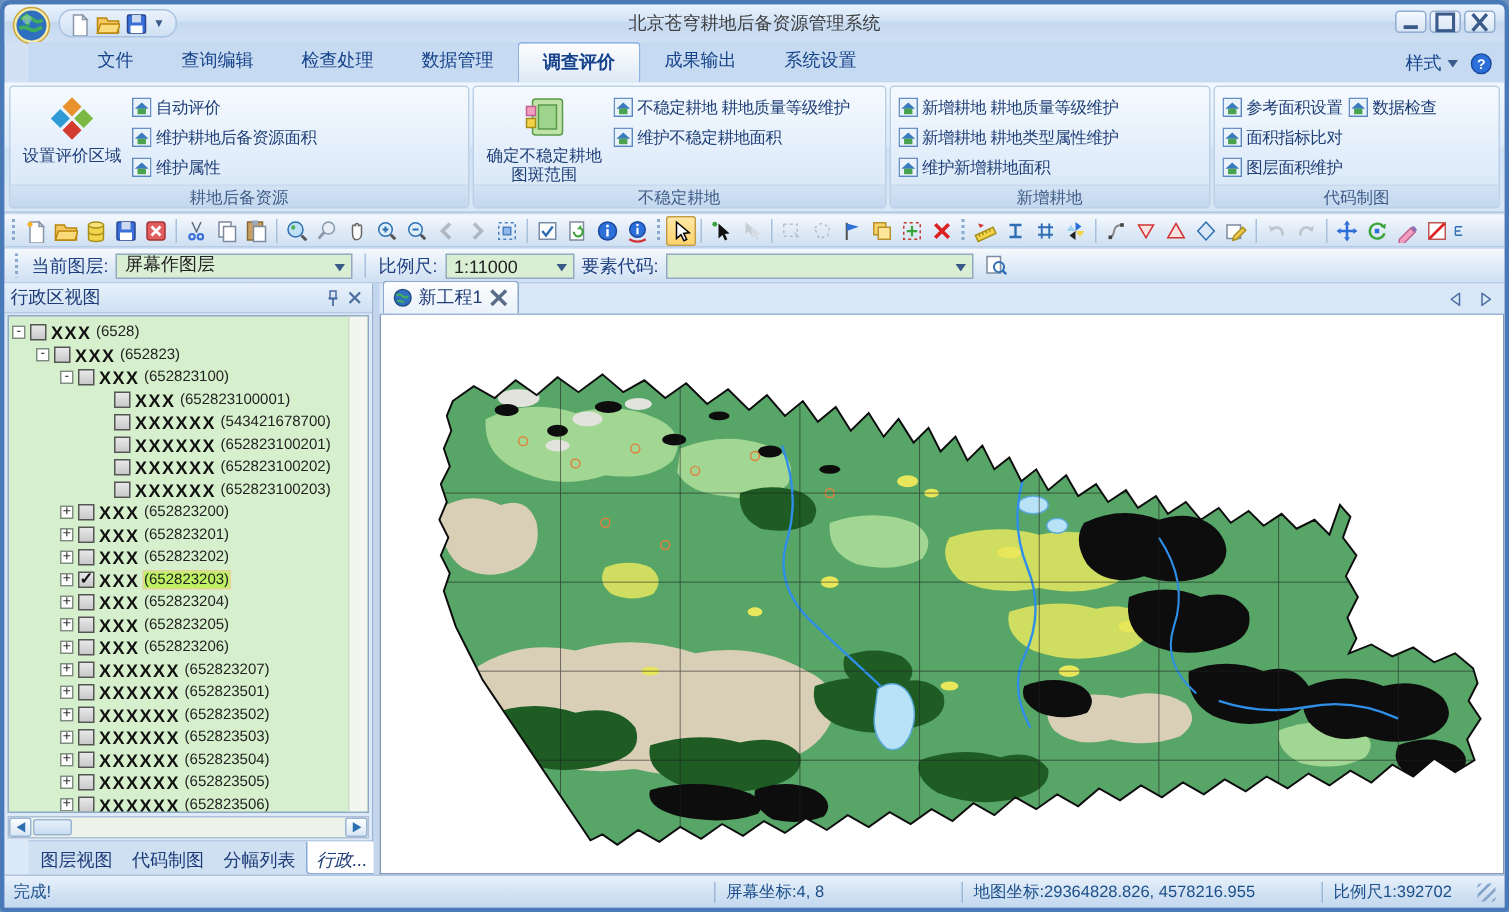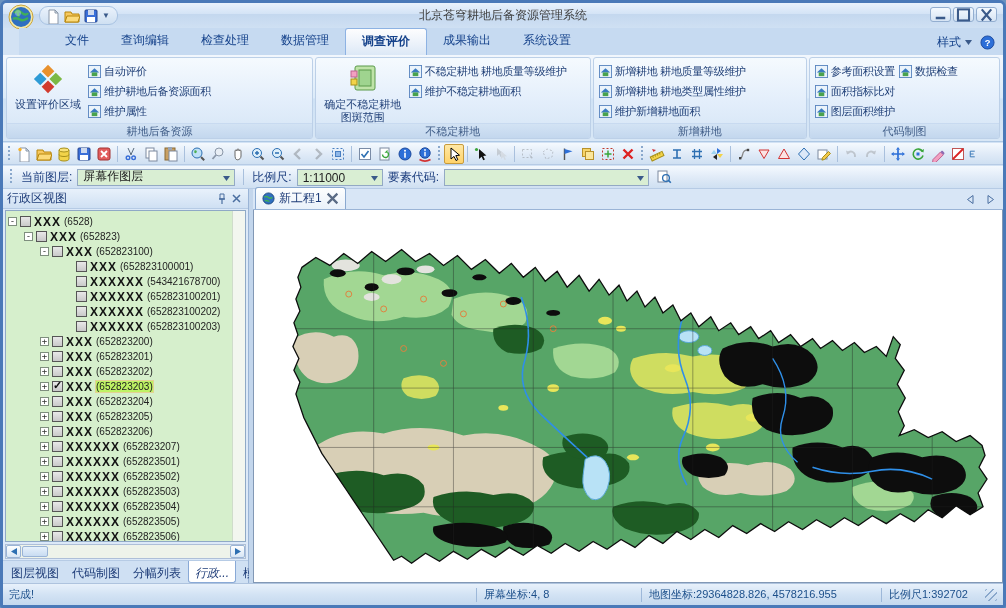--- a/index.html
+++ b/index.html
@@ -85,21 +85,21 @@
   .cb.checked::before { content:"\2713"; position:absolute; left:0px; top:-3px; font-size:11px; font-weight:bold; color:#111; }
   .tlabel { font-size:12px; font-weight:bold; letter-spacing:1px; color:#111; }
   .tcode { font-size:10px; color:#222; }
   .tcode.sel { background:#bef264; outline:1px solid #e3d294; }
   .hscroll { position:absolute; left:2px; right:2px; bottom:24px; height:15px; background:#eef3ea; border:1px solid #aebfd8;
     display:flex; align-items:center; }
   .sbtn { width:15px; height:13px; background:linear-gradient(#fdfefe,#d8e6f5); border:1px solid #9ab4d6; border-radius:2px;
     display:flex; align-items:center; justify-content:center; flex:none; }
   .sthumb { width:26px; height:11px; margin-left:1px; background:linear-gradient(#e7f1fb,#c8dcf2); border:1px solid #9ab4d6; border-radius:2px; }
   .sspace { flex:1; }
-  .ptabs { position:absolute; left:0; right:0; bottom:0; height:23px; background:#cfe0f3; border-top:1px solid #b6cbe5;
+  .ptabs { position:absolute; left:16px; right:0; bottom:0; height:23px; background:#cfe0f3; border-top:1px solid #b6cbe5;
     display:flex; align-items:stretch; padding:0 2px; gap:1px; }
   .ptab { padding:4px 6px 0 6px; font-size:12px; color:#1e3c78; white-space:nowrap; }
   .ptab.active { background:#fff; border:1px solid #89a9d6; border-top:none; border-radius:0 0 3px 3px;font-style:italic; }
 
   .splitter { position:absolute; left:246px; width:4px; top:0; bottom:0; background:#c3d6ec; }
 
   .maparea { position:absolute; left:250px; right:0; top:0; bottom:0; }
   .doctabs { height:21px; background:#d8e6f6; border-bottom:1px solid #9ab4d6; display:flex; align-items:flex-end; padding:0 2px; position:relative;}
   .doctab { display:flex; align-items:center; gap:4px; background:linear-gradient(#fdfefe,#e9f1fa); border:1px solid #8aa9d0;
     border-bottom:none; border-radius:3px 3px 0 0; padding:2px 6px; font-size:12px; color:#1e3c78; }

